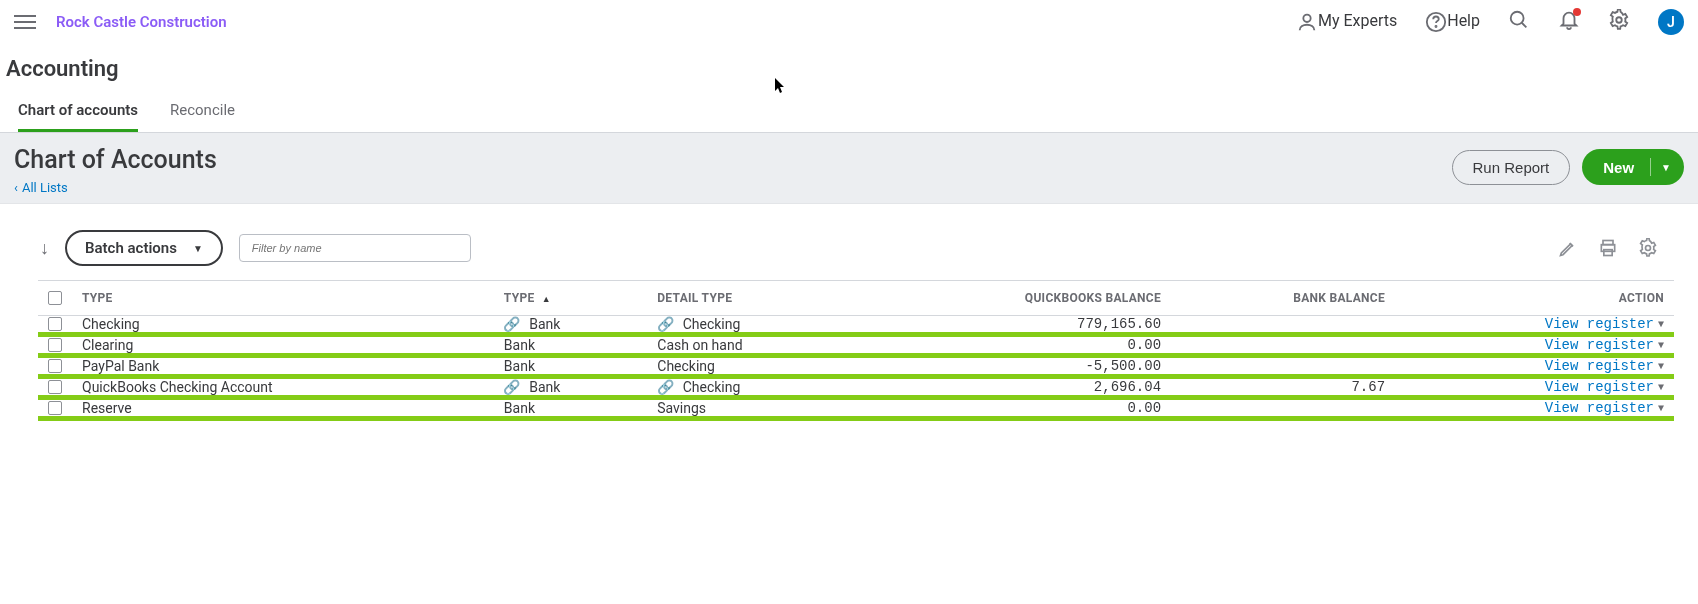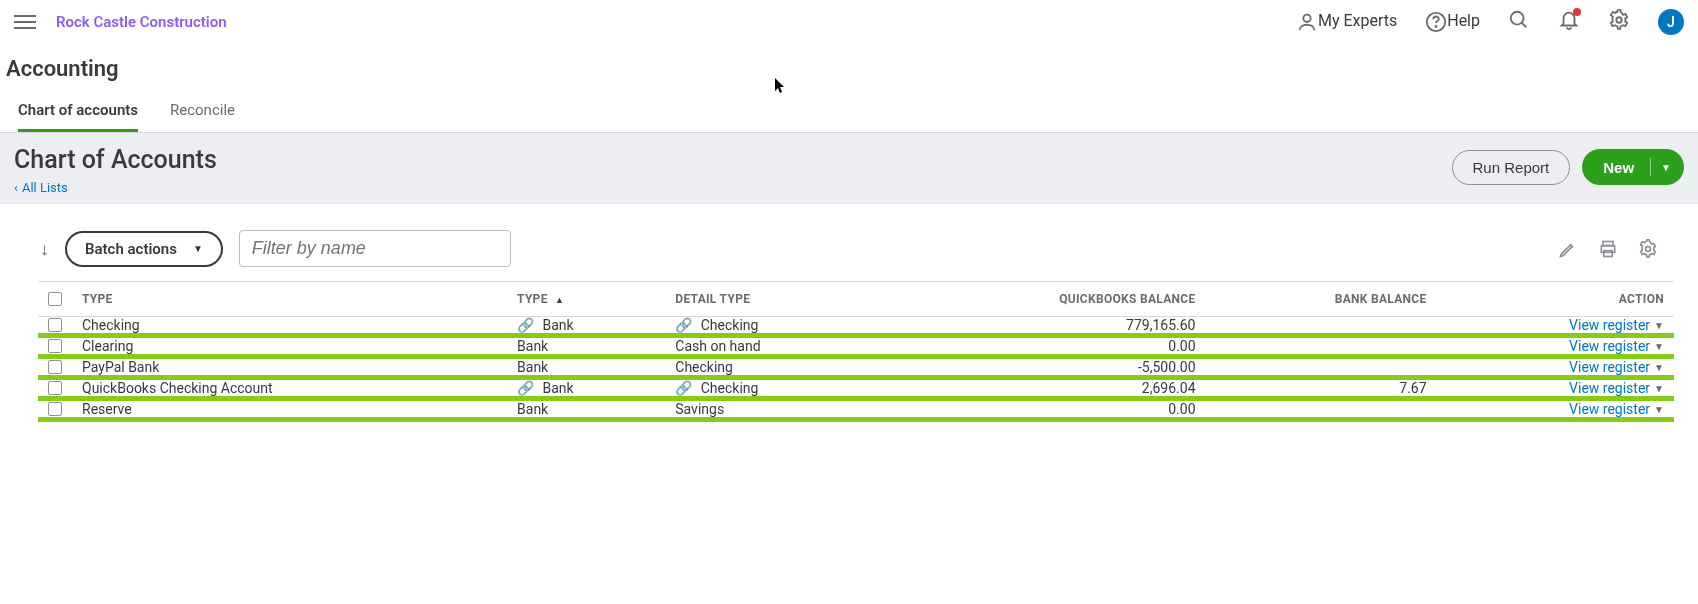--- a/index.html
+++ b/index.html
@@ -72,38 +72,38 @@
   .btn-primary { background:#2ca01c; color:#fff; font-weight:600; display:flex; align-items:center; gap:10px; padding-right:12px;}
   .btn-primary .caret-sep { width:1px; height:18px; background:rgba(255,255,255,.5); margin-left:6px;}
   .table-tools {
     display:flex; align-items:center; padding:26px 40px 10px 40px; gap:16px;
   }
   .sort-icon { color:#6b6c72; cursor:pointer; font-size:18px; }
   .batch-btn {
     border:2px solid #393a3d; border-radius:20px; padding:7px 18px; font-size:15px; font-weight:600; display:flex; align-items:center; gap:16px; cursor:pointer;
   }
   .filter-input {
-    border:1px solid #babec5; border-radius:4px; padding:7px 12px; font-size:18px; width:272px; font-style:italic; color:#8d9096; outline:none;
+    border:1px solid #babec5; border-radius:4px; padding:7px 12px; font-size:11px; width:232px; font-style:italic; color:#8d9096; outline:none;
   }
   .table-tools-right { margin-left:auto; display:flex; gap:20px; color:#8d9096; }
   .tri { width:20px; height:20px; cursor:pointer; }
   table {
     width: calc(100% - 62px);
     margin: 4px 24px 0 38px;
     border-collapse: collapse;
   }
   thead th {
     text-align:left; font-size:12px; font-weight:700; color:#6b6c72; padding:10px 10px;
     border-top:1px solid #d4d7dc; border-bottom:1px solid #d4d7dc; letter-spacing:.3px;
   }
   th.col-qb, th.col-bank, th.col-action { text-align:right; }
   td {
     padding:0 10px; font-size:14px; color:#393a3d; border-bottom:5px solid #84cc16;
   }
-  td.col-qb, td.col-bank, td.col-action { text-align:right; }
+  td.col-qb, td.col-bank, td.col-action { text-align:right;font-family:Liberation Mono, monospace; }
   .chk {
     width:14px; height:14px; border:1.5px solid #8d9096; border-radius:2px; cursor:pointer;
   }
   .type-cell { display:flex; align-items:center; gap:8px; }
   .detail-cell { display:flex; align-items:center; gap:8px; }
   .link-icon { color:#e6a817; font-size:14px; }
   .action-link { color:#0077c5; font-size:14px; cursor:pointer; display:inline-flex; align-items:center; gap:4px; }
   .action-caret { color:#6b6c72; font-size:10px;}
   .sort-asc { font-size:9px; color:#393a3d; margin-left:4px;}
   .cursor-ptr {

